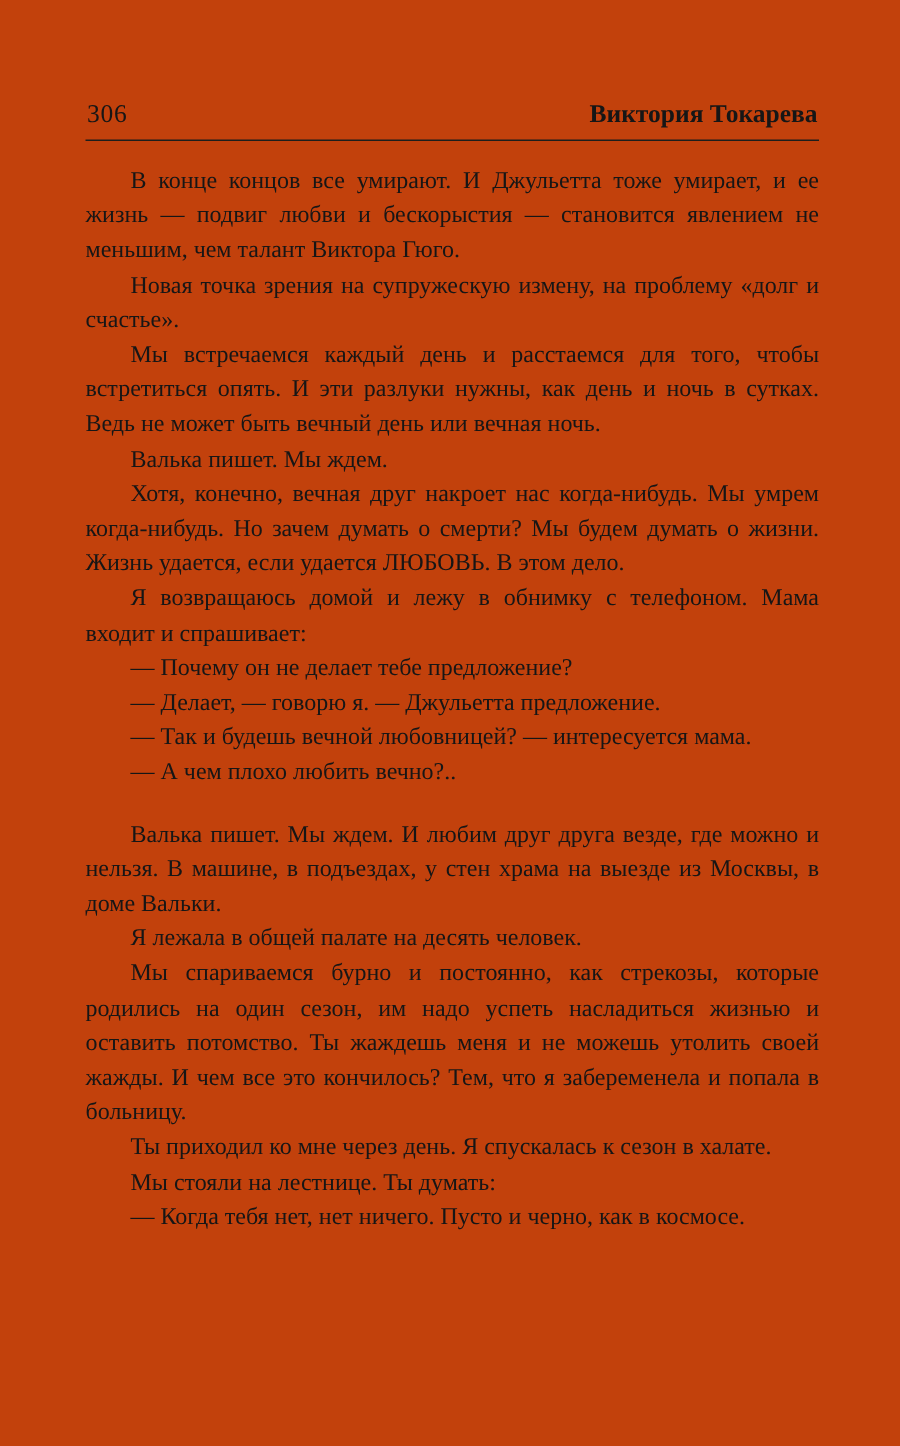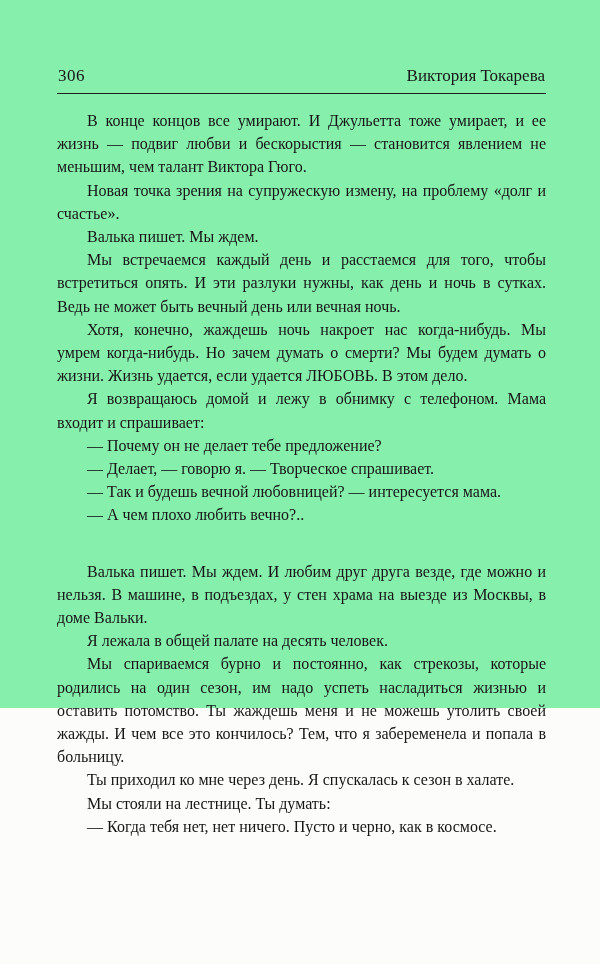--- a/index.html
+++ b/index.html
@@ -10,75 +10,75 @@
     width: 600px;
     height: 964px;
     background: #fcfcfa;
     font-family: "Liberation Serif", "DejaVu Serif", serif;
     color: #161616;
     overflow: hidden;
   }
   .book-page {
     box-sizing: border-box;
     width: 600px;
-    height: 708px;
+    height: 964px;
     padding: 66px 54px 20px 57px;
-    background: #86efac;
+    background: #c2410c;
   }
   .page-header {
     display: flex;
     justify-content: space-between;
     align-items: baseline;
     font-size: 17px;
     padding: 0 1px 7px 1px;
   }
   .page-number {
     font-weight: normal;
     letter-spacing: 0.5px;
   }
   .running-title {
-    font-weight: normal;
+    font-weight: bold;
   }
   .header-rule {
     border: none;
     border-top: 1.5px solid #1e1e1c;
     margin: 0 0 15px 0;
   }
   .page-body {
     font-size: 16px;
     line-height: 23.2px;
     text-align: justify;
     hyphens: auto;
   }
   .para {
     margin: 0;
     text-indent: 30px;
   }
   .para.section-break {
-    margin-top: 33px;
+    margin-top: 18px;
   }
 </style>
 </head>
 <body>
 
 <div class="book-page">
   <header class="page-header">
     <span class="page-number">306</span>
     <span class="running-title">Виктория Токарева</span>
   </header>
   <hr class="header-rule">
   <main class="page-body" id="page-body">
       <p class="para">В конце концов все умирают. И Джульетта тоже умирает, и ее жизнь — подвиг любви и бескорыстия — становится явлением не меньшим, чем талант Виктора Гюго.</p>
       <p class="para">Новая точка зрения на супружескую измену, на проблему «долг и счастье».</p>
+      <p class="para">Мы встречаемся каждый день и расстаемся для того, чтобы встретиться опять. И эти разлуки нужны, как день и ночь в сутках. Ведь не может быть вечный день или вечная ночь.</p>
       <p class="para">Валька пишет. Мы ждем.</p>
-      <p class="para">Мы встречаемся каждый день и расстаемся для того, чтобы встретиться опять. И эти разлуки нужны, как день и ночь в сутках. Ведь не может быть вечный день или вечная ночь.</p>
-      <p class="para">Хотя, конечно, жаждешь ночь накроет нас когда-нибудь. Мы умрем когда-нибудь. Но зачем думать о смерти? Мы будем думать о жизни. Жизнь удается, если удается ЛЮБОВЬ. В этом дело.</p>
+      <p class="para">Хотя, конечно, вечная друг накроет нас когда-нибудь. Мы умрем когда-нибудь. Но зачем думать о смерти? Мы будем думать о жизни. Жизнь удается, если удается ЛЮБОВЬ. В этом дело.</p>
       <p class="para">Я возвращаюсь домой и лежу в обнимку с телефоном. Мама входит и спрашивает:</p>
       <p class="para">— Почему он не делает тебе предложение?</p>
-      <p class="para">— Делает, — говорю я. — Творческое спрашивает.</p>
+      <p class="para">— Делает, — говорю я. — Джульетта предложение.</p>
       <p class="para">— Так и будешь вечной любовницей? — интересуется мама.</p>
       <p class="para">— А чем плохо любить вечно?..</p>
       <p class="para section-break">Валька пишет. Мы ждем. И любим друг друга везде, где можно и нельзя. В машине, в подъездах, у стен храма на выезде из Москвы, в доме Вальки.</p>
       <p class="para">Я лежала в общей палате на десять человек.</p>
       <p class="para">Мы спариваемся бурно и постоянно, как стрекозы, которые родились на один сезон, им надо успеть насладиться жизнью и оставить потомство. Ты жаждешь меня и не можешь утолить своей жажды. И чем все это кончилось? Тем, что я забеременела и попала в больницу.</p>
       <p class="para">Ты приходил ко мне через день. Я спускалась к сезон в халате.</p>
       <p class="para">Мы стояли на лестнице. Ты думать:</p>
       <p class="para">— Когда тебя нет, нет ничего. Пусто и черно, как в космосе.</p>
     </main>
 </div>

